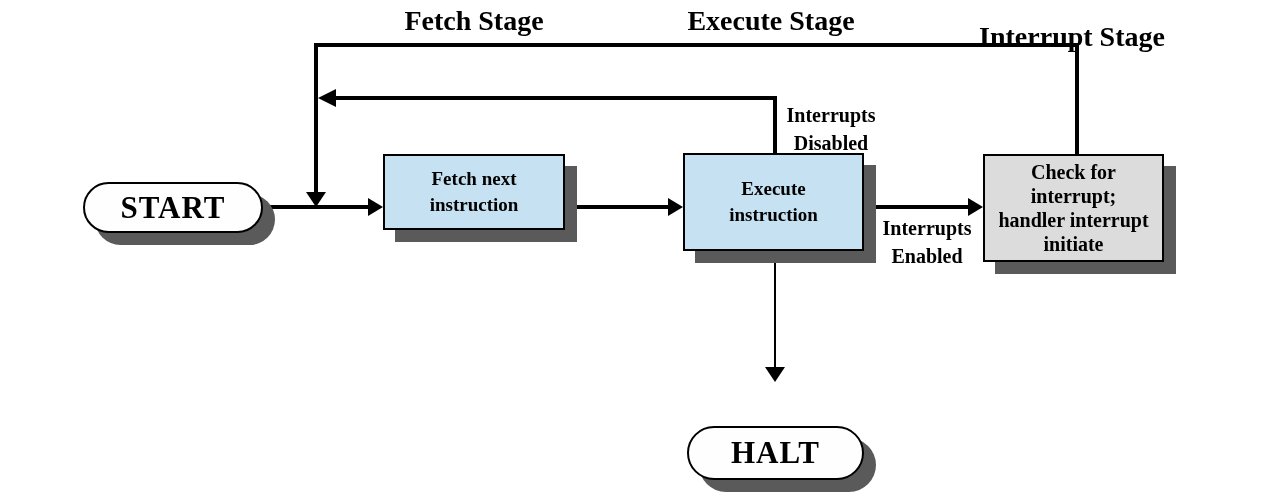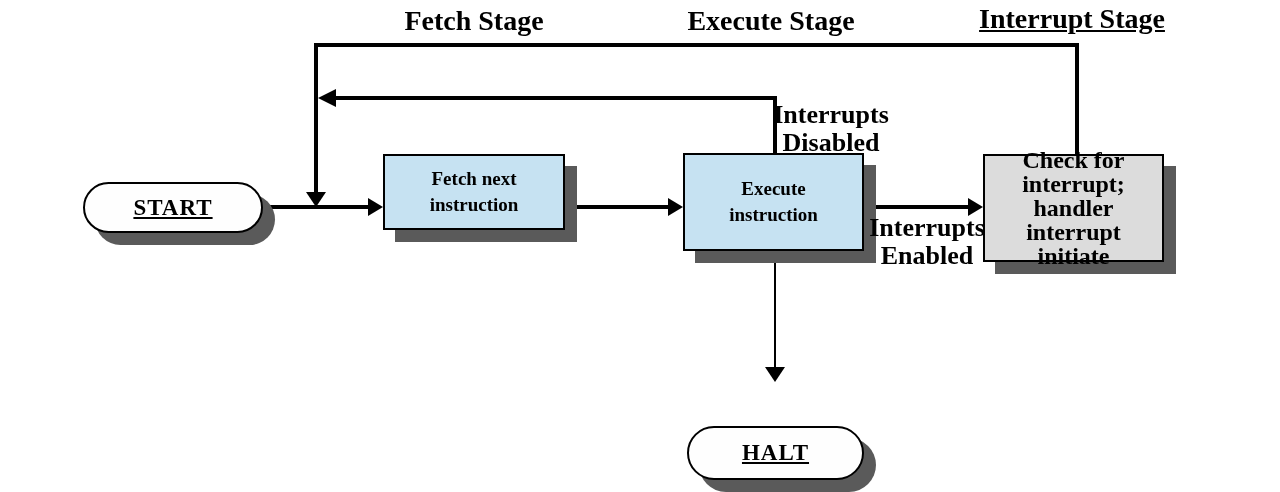--- a/index.html
+++ b/index.html
@@ -61,49 +61,48 @@
     text-align: center;
     font-weight: bold;
   }
   .process {
     background: var(--process-fill, #c6e2f2);
     font-size: 19px;
     line-height: 26px;
   }
   .interrupt-box {
     background: var(--interrupt-fill, #dcdcdc);
-    font-size: 24px;
+    font-size: 20px;
     line-height: 24px;
   }
   .terminal {
     background: var(--terminal-fill, #fefefe);
     border-radius: 28px;
-    font-size: 23px;
+    font-size: 31px;
     letter-spacing: 1px;
-    text-decoration: underline;
   }
   .edge-label {
     position: absolute;
     transform: translateX(-50%);
-    font-size: 26px;
+    font-size: 20px;
     line-height: 28px;
     font-weight: bold;
     text-align: center;
     white-space: nowrap;
   }
   .tline { display: block; }
 </style>
 </head>
 <body>
 
 <div class="canvas">
 
   <div class="stage-label" style="left:474px; top:6px;">Fetch Stage</div>
   <div class="stage-label" style="left:771px; top:6px;font-family:Liberation Serif, serif;">Execute Stage</div>
-  <div class="stage-label" style="left:1072px; top:4px;text-decoration:underline;">Interrupt Stage</div>
+  <div class="stage-label" style="left:1072px; top:22px;">Interrupt Stage</div>
 
   <div class="line" style="left:314px; top:43px; width:765px; height:4px;"></div>
   <div class="line" style="left:1075px; top:43px; width:4px; height:111px;"></div>
   <div class="line" style="left:314px; top:43px; width:4px; height:151px;"></div>
   <div class="arrow-down" style="left:306px; top:192px;"></div>
 
   <div class="arrow-left" style="left:318px; top:89px;"></div>
   <div class="line" style="left:334px; top:96px; width:443px; height:4px;"></div>
   <div class="line" style="left:773px; top:96px; width:4px; height:57px;"></div>
 

